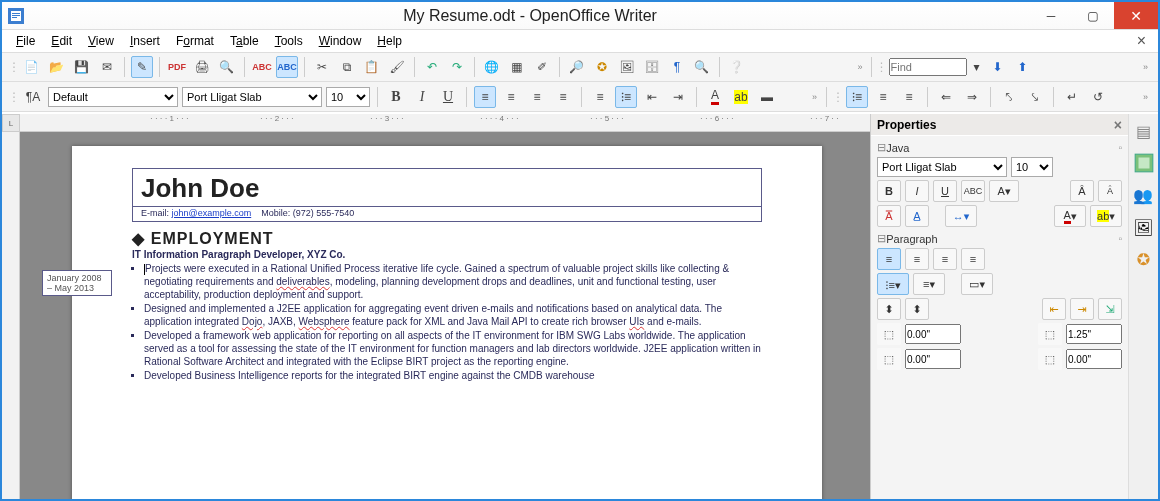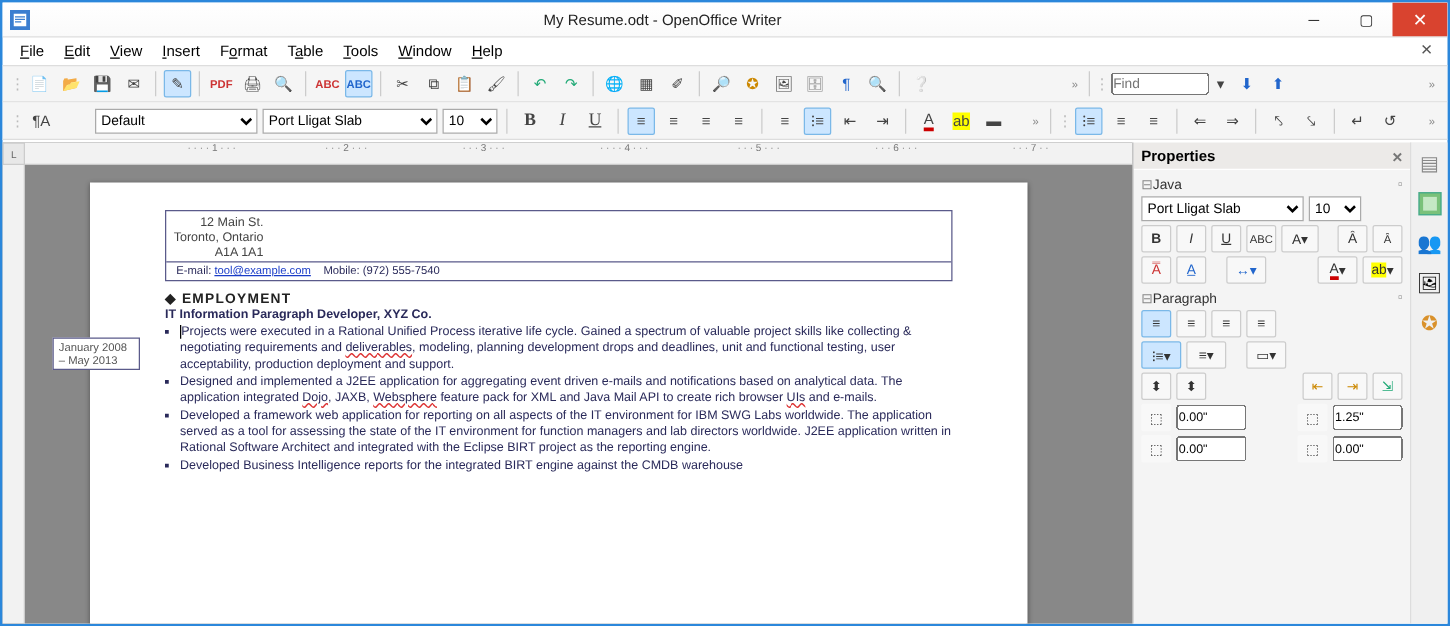--- a/index.html
+++ b/index.html
@@ -1,56 +1,56 @@
 <!DOCTYPE html>
 <html><head>
 <meta charset="utf-8">
 <style>
 * { margin: 0; padding: 0; box-sizing: border-box; font-family: "Segoe UI", Tahoma, sans-serif; }
 body { width: 1160px; height: 501px; background: #fff; overflow: hidden; border: 2px solid #2b87db; position: relative; }
 .titlebar { height: 28px; background: linear-gradient(#fff,#fafafa); display: flex; align-items: center; border-bottom: 1px solid #ddd; }
 .titlebar .app-icon { width: 16px; height: 16px; margin: 0 6px; }
-.titlebar .title { flex: 1; text-align: center; font-size: 12px; color: #222; }
+.titlebar .title { flex: 1; text-align: center; font-size: 16px; color: #222; }
 .winbtns { display: flex; height: 100%; }
 .winbtn { width: 42px; display: flex; align-items: center; justify-content: center; font-size: 12px; color:#333; }
 .winbtn.close { background: #d9432f; color: #fff; width: 44px; font-size: 14px; }
 .menubar { height: 22px; display: flex; align-items: center; padding: 0 8px; gap: 4px; font-size: 12px; position: relative; }
 .menubar span { padding: 2px 6px; }
 .menubar span u { text-decoration: underline; }
 .menubar .close-doc { position: absolute; right: 6px; top: 0; font-size: 16px; color:#555; }
 .toolbar { height: 30px; border-top: 1px solid #ddd; border-bottom: 1px solid #ddd; display: flex; align-items: center; padding: 0 8px; gap: 3px; background:#f5f5f5; }
 .tbtn { width: 22px; height: 22px; border: 1px solid transparent; display:flex; align-items:center; justify-content:center; font-size:12px; border-radius:2px; color:#444; }
 .tbtn.active { background:#cce6ff; border-color:#7ab8e8; }
 .tbtn.grip { width:8px; color:#bbb; cursor:move; }
 .sep { width:1px; height:20px; background:#ccc; margin:0 3px; }
 .formatbar { height: 30px; border-bottom: 1px solid #ddd; display:flex; align-items:center; padding: 0 8px; gap: 4px; background:#f5f5f5;}
 select, input.combo { height:20px; font-size:11px; border:1px solid #aaa; background:#fff; }
-.combo-style { width:130px;margin-left:28px; }
+.combo-style { width:130px; }
 .combo-font { width:140px; }
 .combo-size { width:44px; }
 .findbox { width:78px; height:18px; font-size:11px; }
 .workspace { position:absolute; top:112px; left:0; right:0; bottom:0; display:flex; }
 .ruler-h { height:18px; background:#f2f2f2; border-bottom:1px solid #ccc; position:relative; font-size:8px; color:#777; overflow:hidden;}
 .doc-area { flex:1; background:#888; position:relative; overflow:hidden; }
 .page { position:absolute; left:70px; top:32px; width:750px; height:900px; background:#fff; box-shadow:0 0 4px rgba(0,0,0,.4); }
 .page .content { position:absolute; left:60px; right:60px; top:22px; font-size:11px; color:#2a2a5a; font-family: Georgia, serif; }
 .header-block { border:1px solid #5a5a8a; }
 .header-top { display:flex; }
 .name { font-size:26px; font-weight:bold; font-family: "Arial Black", sans-serif; color:#222; padding:4px 8px 2px; flex:1; }
 .addr { text-align:right; font-size:10px; padding:4px 6px 0; color:#444; line-height:1.2; }
 .contact { font-size:9px; padding:1px 8px 3px; border-top:1px solid #5a5a8a; }
 .contact a { color:#1a3cc8; text-decoration:underline; }
-.section-title { font-weight:bold; font-size:11px; letter-spacing:1px; margin-top:7px; color:#222; text-transform:uppercase;}
+.section-title { font-weight:bold; font-size:16px; letter-spacing:1px; margin-top:7px; color:#222; text-transform:uppercase;}
 .section-title::before { content:"◆ "; }
 .jobtitle { font-weight:bold; font-size:10px; margin-top:1px; }
 .datebox { position:absolute; left:-90px; top:102px; width:70px; border:1px solid #5a5a8a; padding:2px 4px; font-size:9px; color:#555; background:#fff; }
 ul.bullets { margin:2px 0 0 12px; }
 ul.bullets li { font-size:10px; line-height:1.3; margin-bottom:1px; list-style:square; color:#2a2a5a; }
 .redsquig { text-decoration: underline wavy #d33; text-decoration-thickness:1px; }
-.sidepanel { width:252px; background:#f4f4f4; border-left:1px solid #ccc; display:flex; }
+.sidepanel { width:288px; background:#f4f4f4; border-left:1px solid #ccc; display:flex; }
 .prop-body { flex:1; padding:4px 6px; font-size:11px; overflow:hidden; }
 .prop-header { display:flex; align-items:center; font-weight:bold; height:22px; font-size:12px; border-bottom:1px solid #fff; background:#eceae8; padding:0 6px; margin:-4px -6px 4px; }
 .prop-header .x { margin-left:auto; color:#777; font-size:14px; }
 .prop-sect { font-size:11px; color:#333; margin:5px 0 3px; display:flex; align-items:center; }
 .prop-sect::before { content:"⊟ "; color:#888; }
 .prop-sect .sqicon { margin-left:auto; color:#888; font-size:10px;}
 .prop-row { display:flex; gap:4px; margin:3px 0; align-items:center; }
 .prop-btn { width:24px; height:22px; border:1px solid #ccc; background:#f8f8f8; display:flex; align-items:center; justify-content:center; font-size:11px; border-radius:2px; color:#333;}
 .prop-btn.active { background:#cce6ff; border-color:#7ab8e8;}
 .prop-font { width:130px; }
@@ -199,28 +199,24 @@
       <span style="position:absolute;left:570px">· · · 5 · · ·</span>
       <span style="position:absolute;left:680px">· · · 6 · · ·</span>
       <span style="position:absolute;left:790px">· · · 7 · ·</span>
     </div>
     <div class="ruler-v"></div>
     <div class="page">
       <div class="content">
         <div class="datebox">January 2008 – May 2013</div>
         <div class="header-block">
           <div class="header-top">
-            <div class="addr">
-              <div>12 Main St.</div>
-              <div>Toronto, Ontario</div>
-              <div>A1A 1A1</div>
-            </div>
+            <div class="name">John Doe</div>
           </div>
           <div class="contact">
-            <span>E-mail: </span><a>tool@example.com</a>&nbsp;&nbsp;&nbsp;&nbsp;<span>Mobile: (972) 555-7540</span>
+            <span>E-mail: </span><a>john@example.com</a>&nbsp;&nbsp;&nbsp;&nbsp;<span>Mobile: (972) 555-7540</span>
           </div>
         </div>
         <div class="section-title">EMPLOYMENT</div>
         <div class="jobtitle">IT Information Paragraph Developer, XYZ Co.</div>
         <ul class="bullets">
           <li><span class="caret"></span><span>Projects were executed in a Rational Unified Process iterative life cycle. Gained a spectrum of valuable project skills like collecting &amp; negotiating requirements and </span><span class="redsquig">deliverables</span><span>, modeling, planning development drops and deadlines, unit and functional testing, user acceptability, production deployment and support.</span></li>
           <li><span>Designed and implemented a J2EE application for aggregating event driven e-mails and notifications based on analytical data. The application integrated </span><span class="redsquig">Dojo</span><span>, JAXB, </span><span class="redsquig">Websphere</span><span> feature pack for XML and Java Mail API to create rich browser </span><span class="redsquig">UIs</span><span> and e-mails.</span></li>
           <li>Developed a framework web application for reporting on all aspects of the IT environment for IBM SWG Labs worldwide. The application served as a tool for assessing the state of the IT environment for function managers and lab directors worldwide. J2EE application written in Rational Software Architect and integrated with the Eclipse BIRT project as the reporting engine.</li>
           <li>Developed Business Intelligence reports for the integrated BIRT engine against the CMDB warehouse</li>
         </ul>

